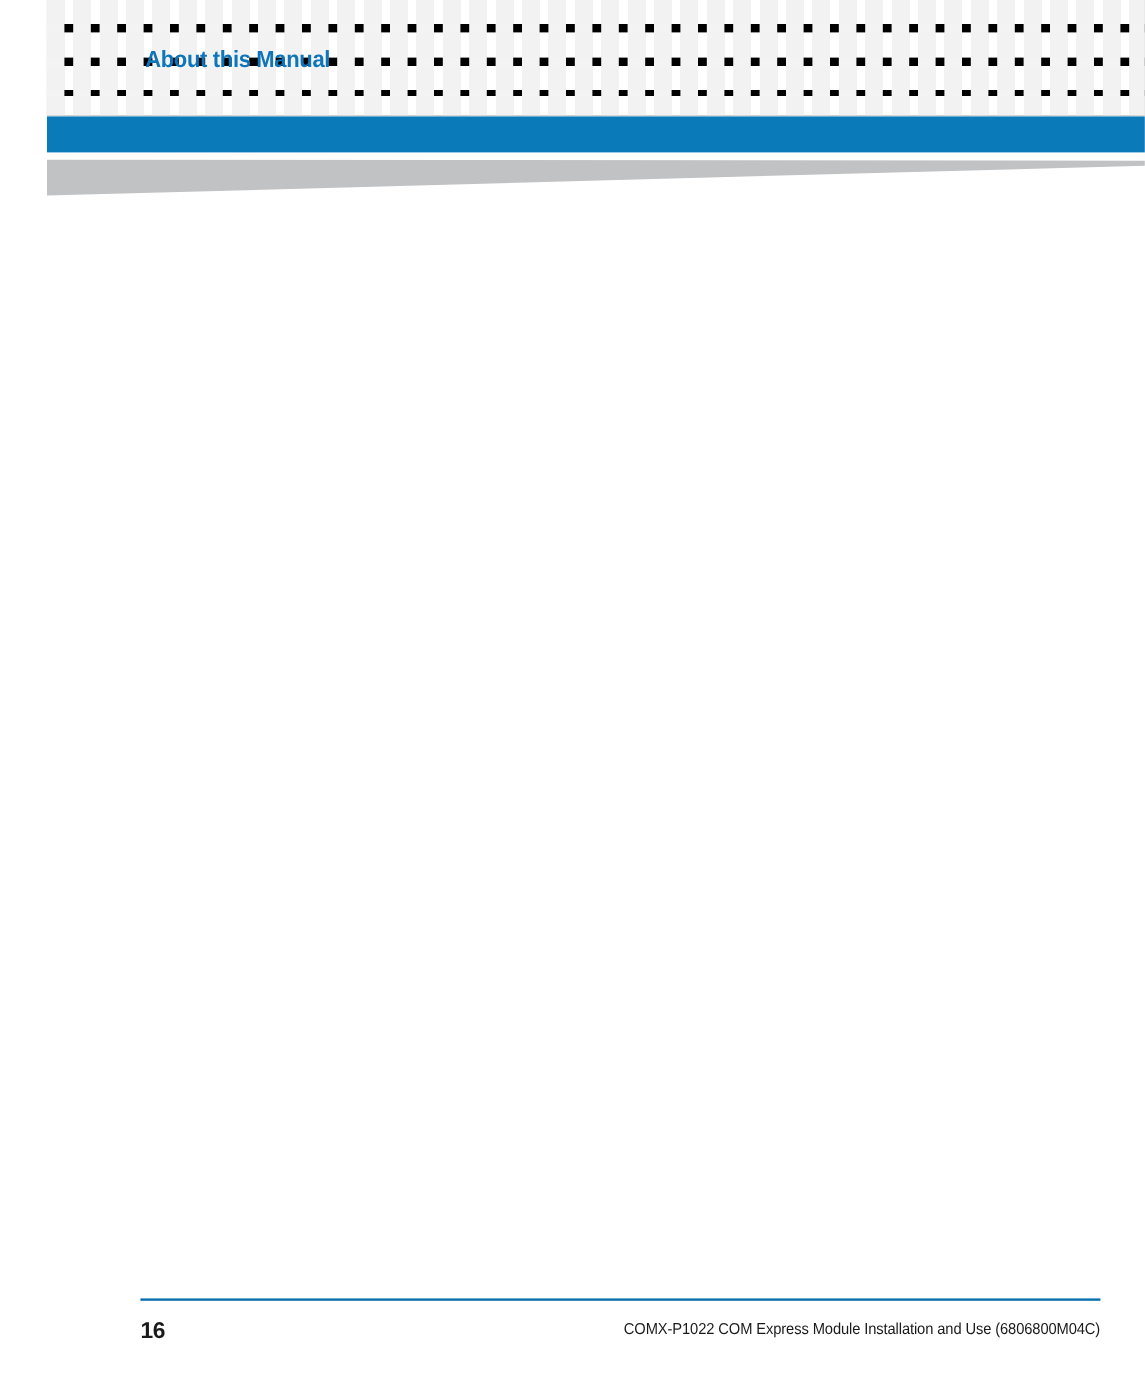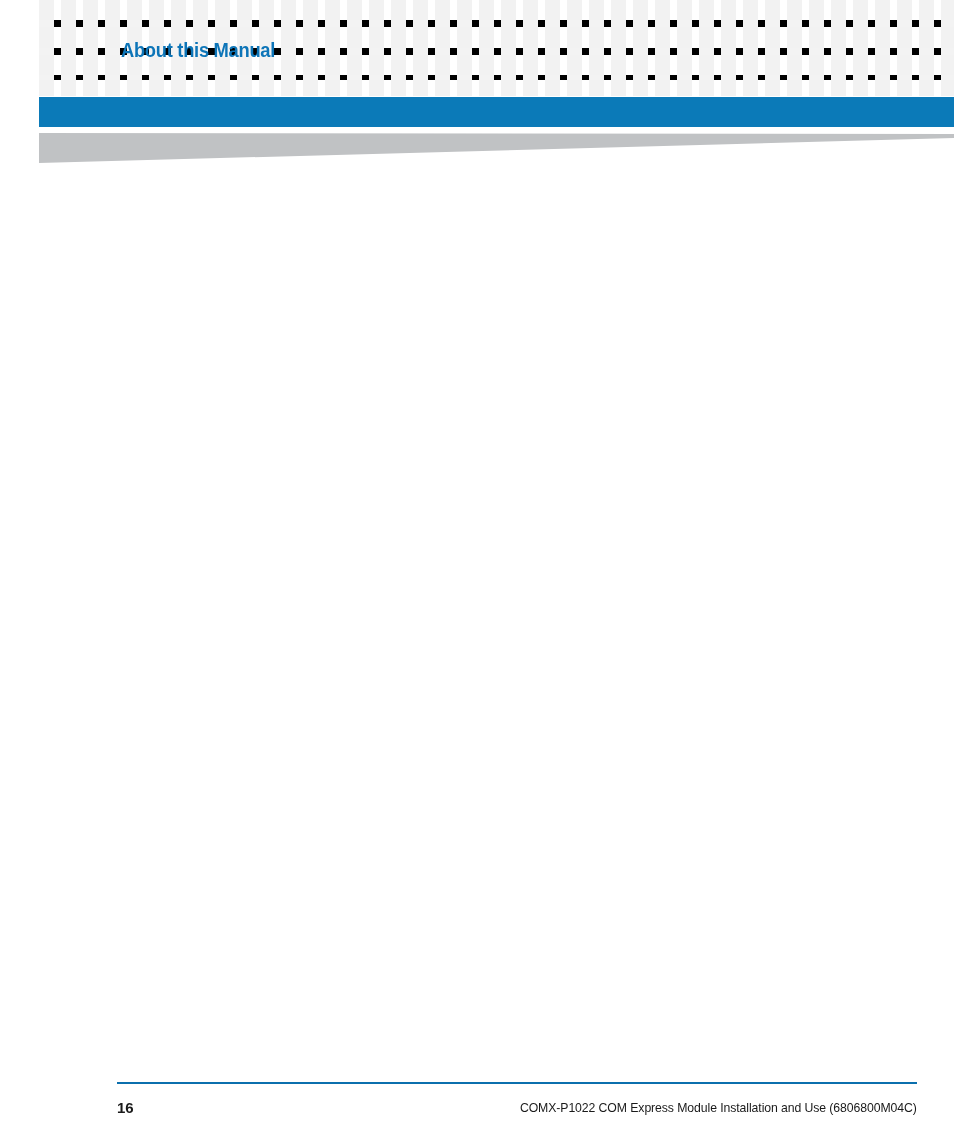--- a/index.html
+++ b/index.html
@@ -123,21 +123,21 @@
     left: 78px;
     top: 8px;
     width: 800px;
     height: 2px;
     background: #0b6fad;
   }
   .footer-page-number {
     position: absolute;
     left: 78px;
     top: 25px;
-    font-size: 15px;
+    font-size: 19px;
     font-weight: bold;
     color: #1a1a1a;
     font-family: "Liberation Sans", sans-serif;
     letter-spacing: -0.2px;
   }
   .footer-doc-title {
     position: absolute;
     right: 76px;
     top: 26px;
     font-size: 13.2px;

